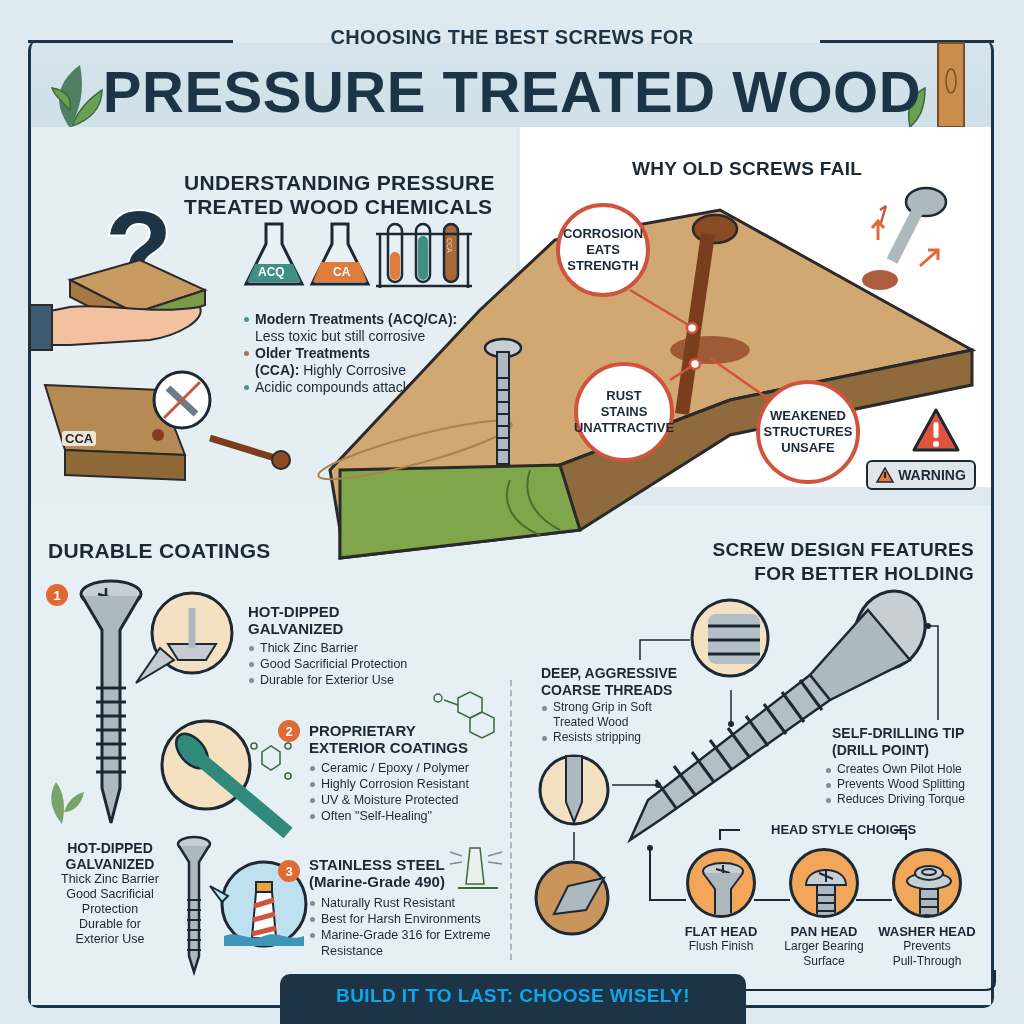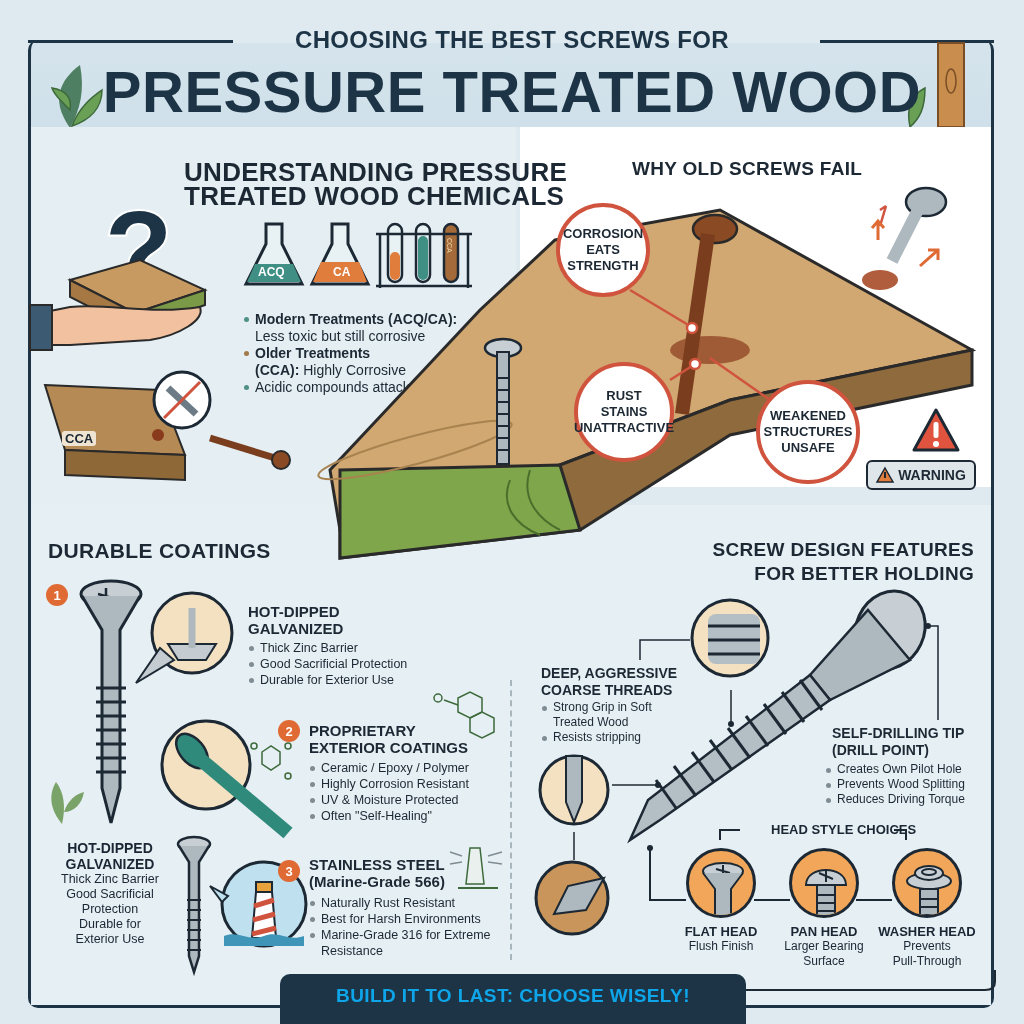--- a/index.html
+++ b/index.html
@@ -15,21 +15,21 @@
     border: 3px solid #1c3446; border-radius: 10px; border-top: none;
   }
   .frame-top-left { position:absolute; left:28px; top:40px; width:205px; height:3px; background:#1c3446; }
   .frame-top-right { position:absolute; left:820px; top:40px; width:174px; height:3px; background:#1c3446; }
   .header-band {
     position: absolute; left: 31px; top: 43px; width: 960px; height: 84px;
     background: linear-gradient(180deg,#d5e4ec,#cfe0ea);
   }
   .title-line1 {
     position: absolute; left: 0; top: 26px; width: 1024px; text-align: center;
-    font-weight: 700; font-size: 24px; letter-spacing: 0.3px; color: #1c3446;
+    font-weight: 700; font-size: 20px; letter-spacing: 0.3px; color: #1c3446;
   }
   .title-line2 {
     position: absolute; left: 0; top: 58px; width: 1024px; text-align: center;
     font-weight: 700; font-size: 58px; letter-spacing: 0.5px; color: #1c3446;
   }
   .panel-tl {
     position:absolute; left:31px; top:127px; width:485px; height:390px;
     background:#e4eef3;
   }
   .panel-tr {
@@ -101,21 +101,21 @@
   <ellipse cx="51" cy="38" rx="5" ry="12" fill="none" stroke="#7a4f25" stroke-width="1.5"></ellipse>
 </svg>
 
 <div class="title-line1">CHOOSING THE BEST SCREWS FOR</div>
 <div class="title-line2">PRESSURE TREATED WOOD</div>
 
 <div class="panel-tl"></div>
 <div class="panel-tr"></div>
 <div class="panel-bottom"></div>
 
-<div class="sec-title" style="left:184px;top:160px;font-size:26px;line-height:24px;">
+<div class="sec-title" style="left:184px;top:171px;font-size:21px;line-height:24px;">
   <div>UNDERSTANDING PRESSURE</div>
   <div>TREATED WOOD CHEMICALS</div>
 </div>
 
 <svg style="left:100px;top:188px" width="80" height="110">
   <text x="5" y="100" font-family="Liberation Sans, sans-serif" font-weight="700" font-size="110" fill="#1c3446" stroke="#fff" stroke-width="4" paint-order="stroke">?</text>
 </svg>
 <svg style="left:30px;top:245px" width="185" height="110">
   <polygon points="40,35 110,15 175,45 105,68" fill="#c79a62" stroke="#2a2a2a" stroke-width="2"></polygon>
   <polygon points="40,35 105,68 105,85 40,52" fill="#a57844" stroke="#2a2a2a" stroke-width="2"></polygon>
@@ -328,21 +328,21 @@
   <circle cx="56" cy="48" r="42" fill="#bfe0ee" stroke="#1c2833" stroke-width="3"></circle>
   <polygon points="48,36 64,36 68,82 44,82" fill="#fff" stroke="#1c2833" stroke-width="2"></polygon>
   <path d="M46 50 L 66 44 M 45 64 L 67 58 M 44 78 L 68 72" stroke="#d0533e" stroke-width="5"></path>
   <rect x="48" y="26" width="16" height="10" fill="#e8a33c" stroke="#1c2833" stroke-width="2"></rect>
   <path d="M16 80 C 30 74, 40 86, 56 80 C 70 74, 80 86, 96 80 L 96 90 L 16 90Z" fill="#3f95b8"></path>
   <polygon points="2,30 20,40 14,46" fill="#bfe0ee" stroke="#1c2833" stroke-width="2"></polygon>
 </svg>
 <div class="num-badge" style="left:278px;top:860px;">3</div>
 <div class="sub-title" style="left:309px;top:856px;">
   <div>STAINLESS STEEL</div>
-  <div>(Marine-Grade 566)</div>
+  <div>(Marine-Grade 490)</div>
 </div>
 <svg style="left:448px;top:838px" width="56" height="52">
   <path d="M2 14 L 14 18 M 2 26 L 14 24 M 54 14 L 40 18 M 54 26 L 40 24" stroke="#7f8c94" stroke-width="1.5"></path>
   <polygon points="22,10 32,10 36,46 18,46" fill="#e9f0ee" stroke="#3d6a3b" stroke-width="1.5"></polygon>
   <path d="M10 50 L 50 50" stroke="#3d6a3b" stroke-width="2"></path>
 </svg>
 <ul class="bullets" style="left:309px;top:895px;width:200px;font-size:12.5px;">
   <li>Naturally Rust Resistant</li>
   <li>Best for Harsh Environments</li>
   <li>Marine-Grade 316 for Extreme Resistance</li>

